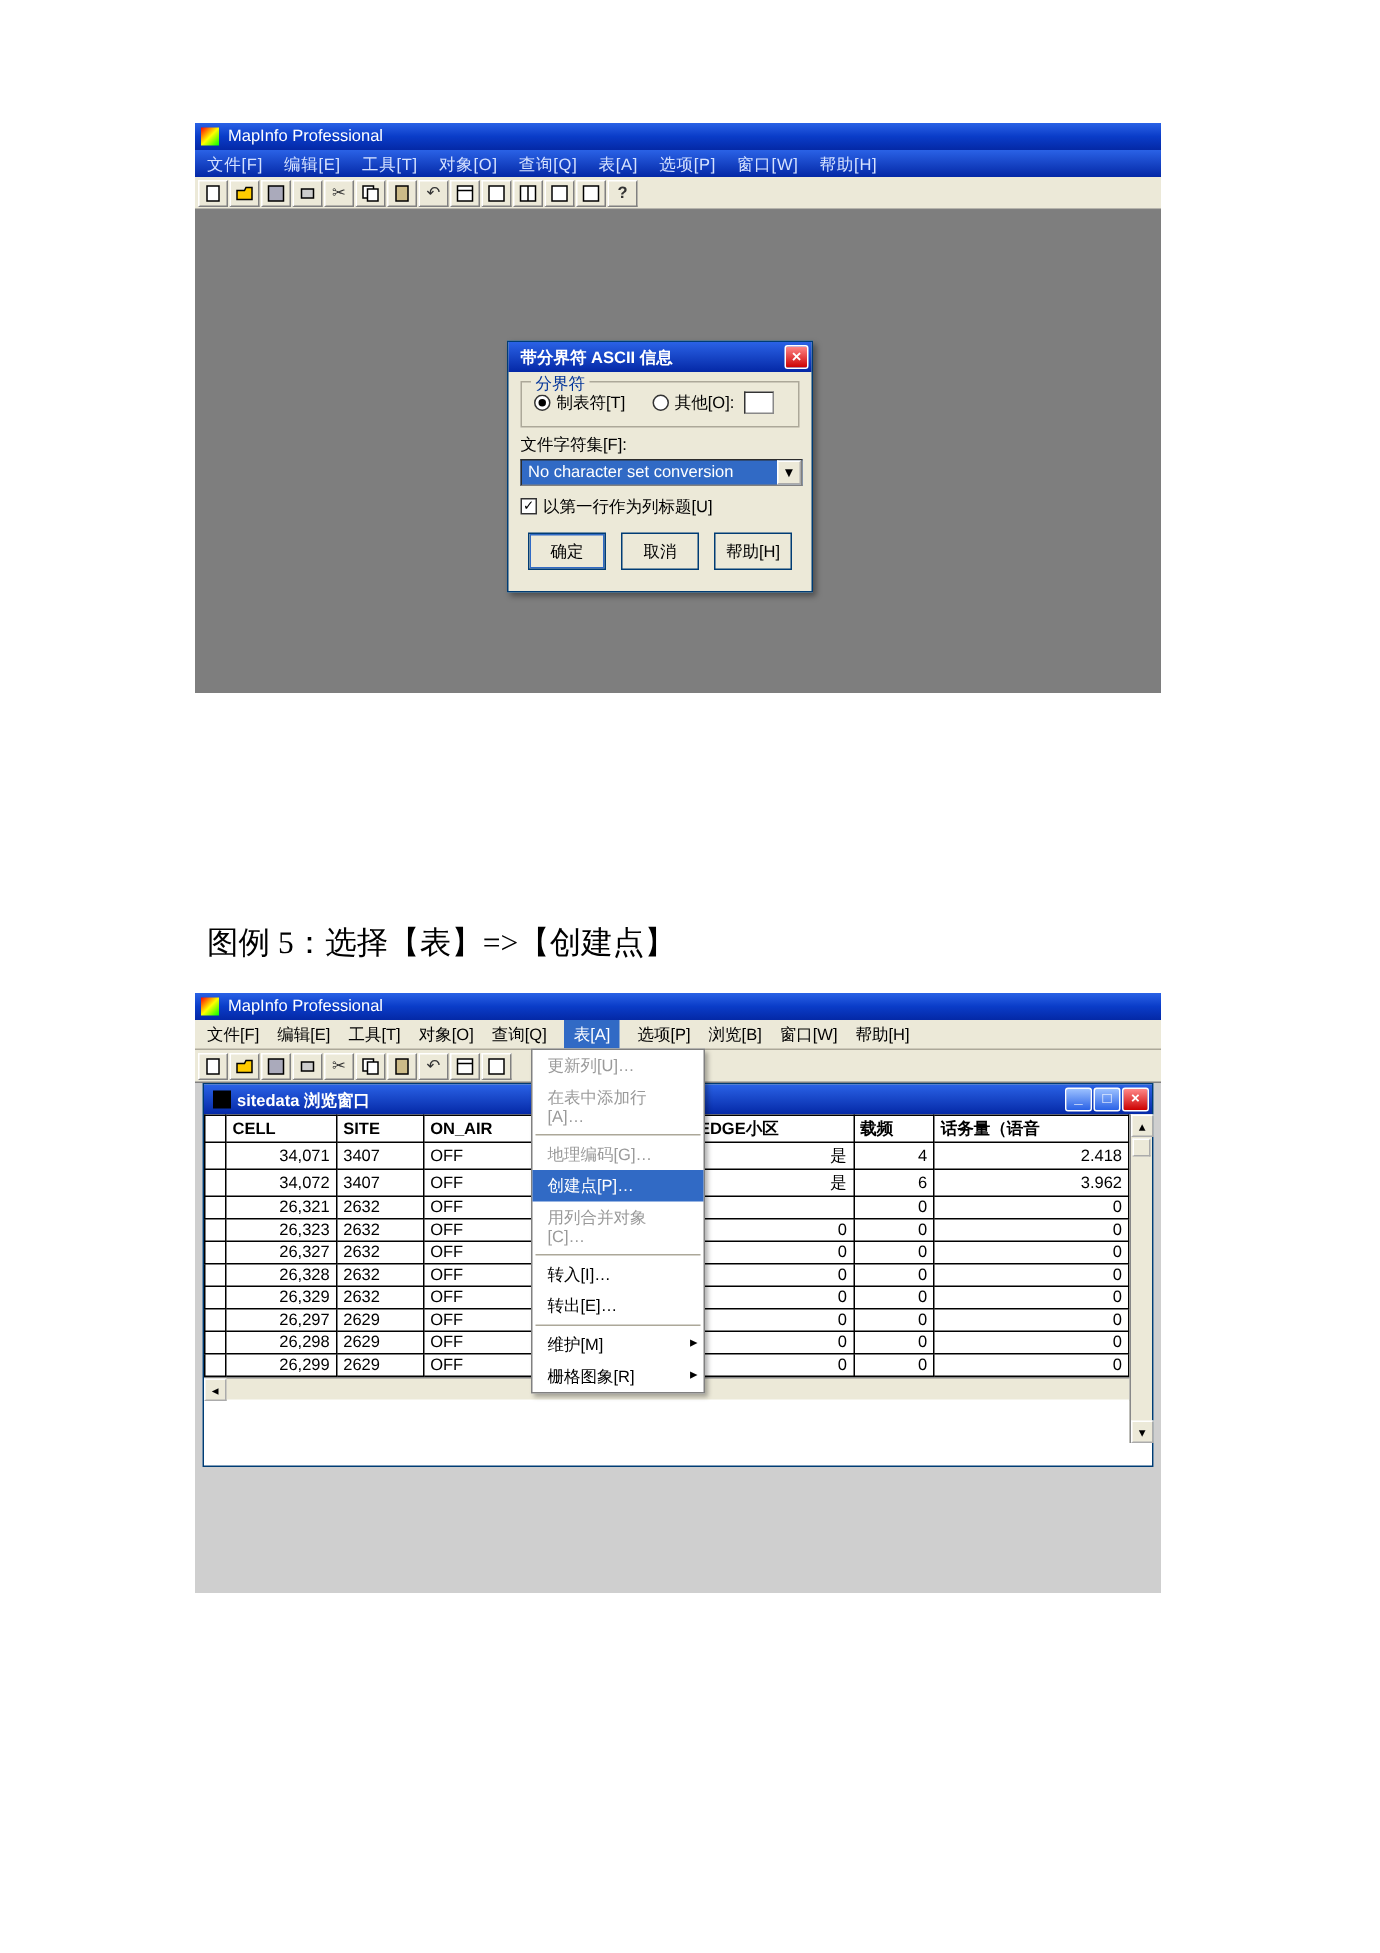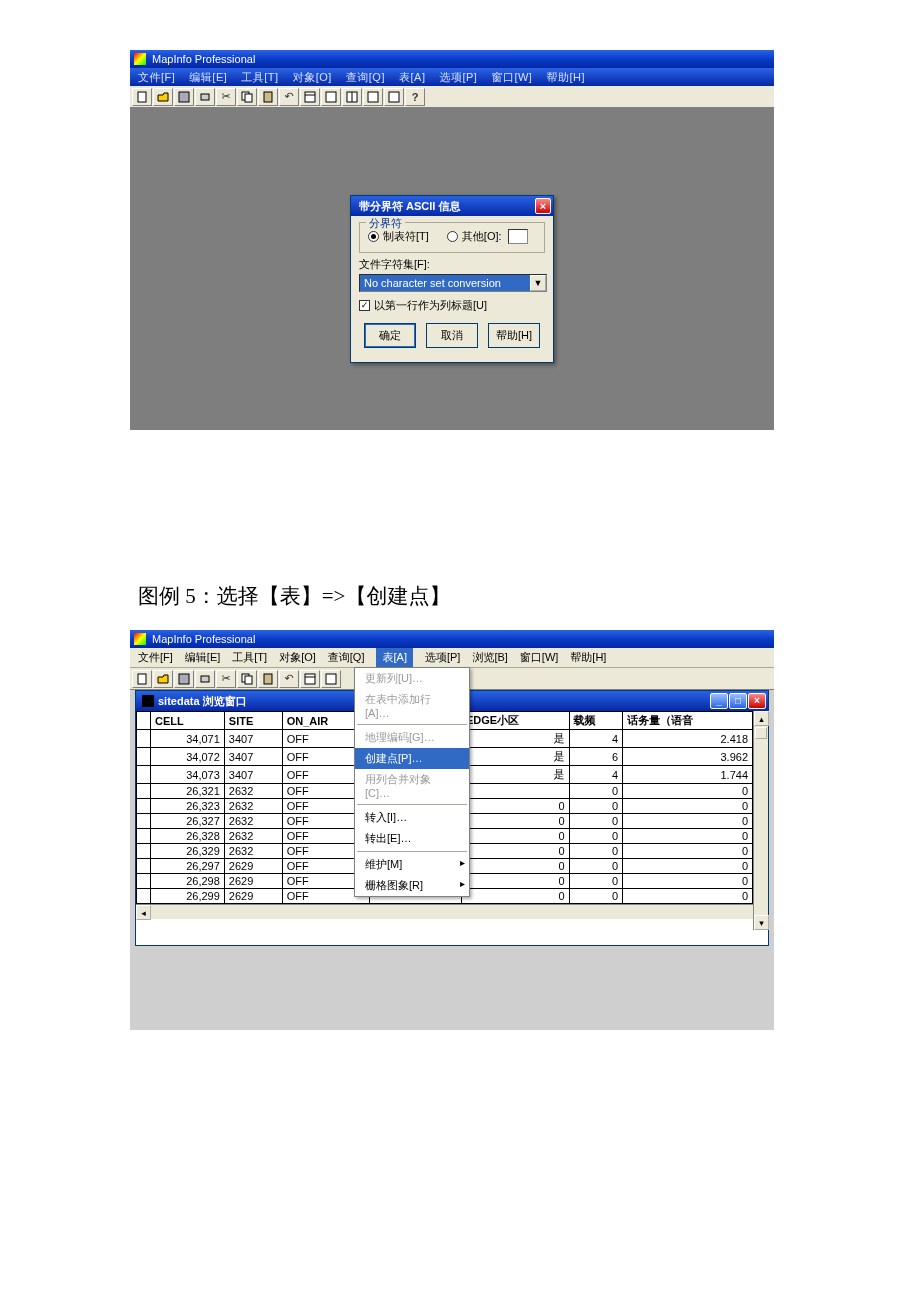--- a/index.html
+++ b/index.html
@@ -3,21 +3,21 @@
 <meta charset="utf-8">
 <style>
   * { box-sizing: border-box; }
   body {
     margin: 0;
     width: 920px;
     background: #fff;
     font-family: "SimSun", "Songti SC", serif;
     color: #000;
   }
-  .page { padding: 50px 0 40px 130px; width: 920px; }
+  .page { padding: 50px 0 40px 130px; width: 920px; margin-top: 32px; }
   .caption { font-size: 21px; margin: 22px 0 20px 8px; }
 
   
   .fig5frame {
     width: 644px; height: 380px;
     background: #7e7e7e;
     position: relative;
     font-family: "SimSun", Tahoma, sans-serif;
     font-size: 11px;
   }
@@ -48,21 +48,21 @@
     border-top-color: #fff; border-left-color: #fff;
     background: #ece9d8;
     margin-right: 1px;
     display: flex; align-items: center; justify-content: center;
     font-size: 11px; color:#333;
   }
   .tbtn5 svg { display:block; }
 
   
   .dialog5 {
-    position: absolute; left: 220px; top: 145px;
+    position: absolute; left: 208px; top: 145px;
     width: 204px; height: 168px;
     background: #ece9d8;
     border: 1px solid #003c74;
     box-shadow: 2px 2px 4px rgba(0,0,0,0.4);
   }
   .dlgbar5 {
     height: 20px;
     background: linear-gradient(to bottom,#2a62e6,#0428a6);
     color:#fff; display:flex; align-items:center; justify-content:space-between;
     padding: 0 2px 0 8px; font-size: 11px; font-weight:bold;
@@ -424,30 +424,20 @@
                 <td class="num">34,072</td>
                 <td>3407</td>
                 <td>OFF</td>
                 <td></td>
                 <td class="num">是</td>
                 <td class="num">6</td>
                 <td class="num">3.962</td>
               </tr>
               <tr>
                 <td class="rowsel"></td>
-                <td class="num">34,073</td>
-                <td>3407</td>
-                <td>OFF</td>
-                <td></td>
-                <td class="num">是</td>
-                <td class="num">4</td>
-                <td class="num">1.744</td>
-              </tr>
-              <tr>
-                <td class="rowsel"></td>
                 <td class="num">26,321</td>
                 <td>2632</td>
                 <td>OFF</td>
                 <td></td>
                 <td class="num"></td>
                 <td class="num">0</td>
                 <td class="num">0</td>
               </tr>
               <tr>
                 <td class="rowsel"></td>

